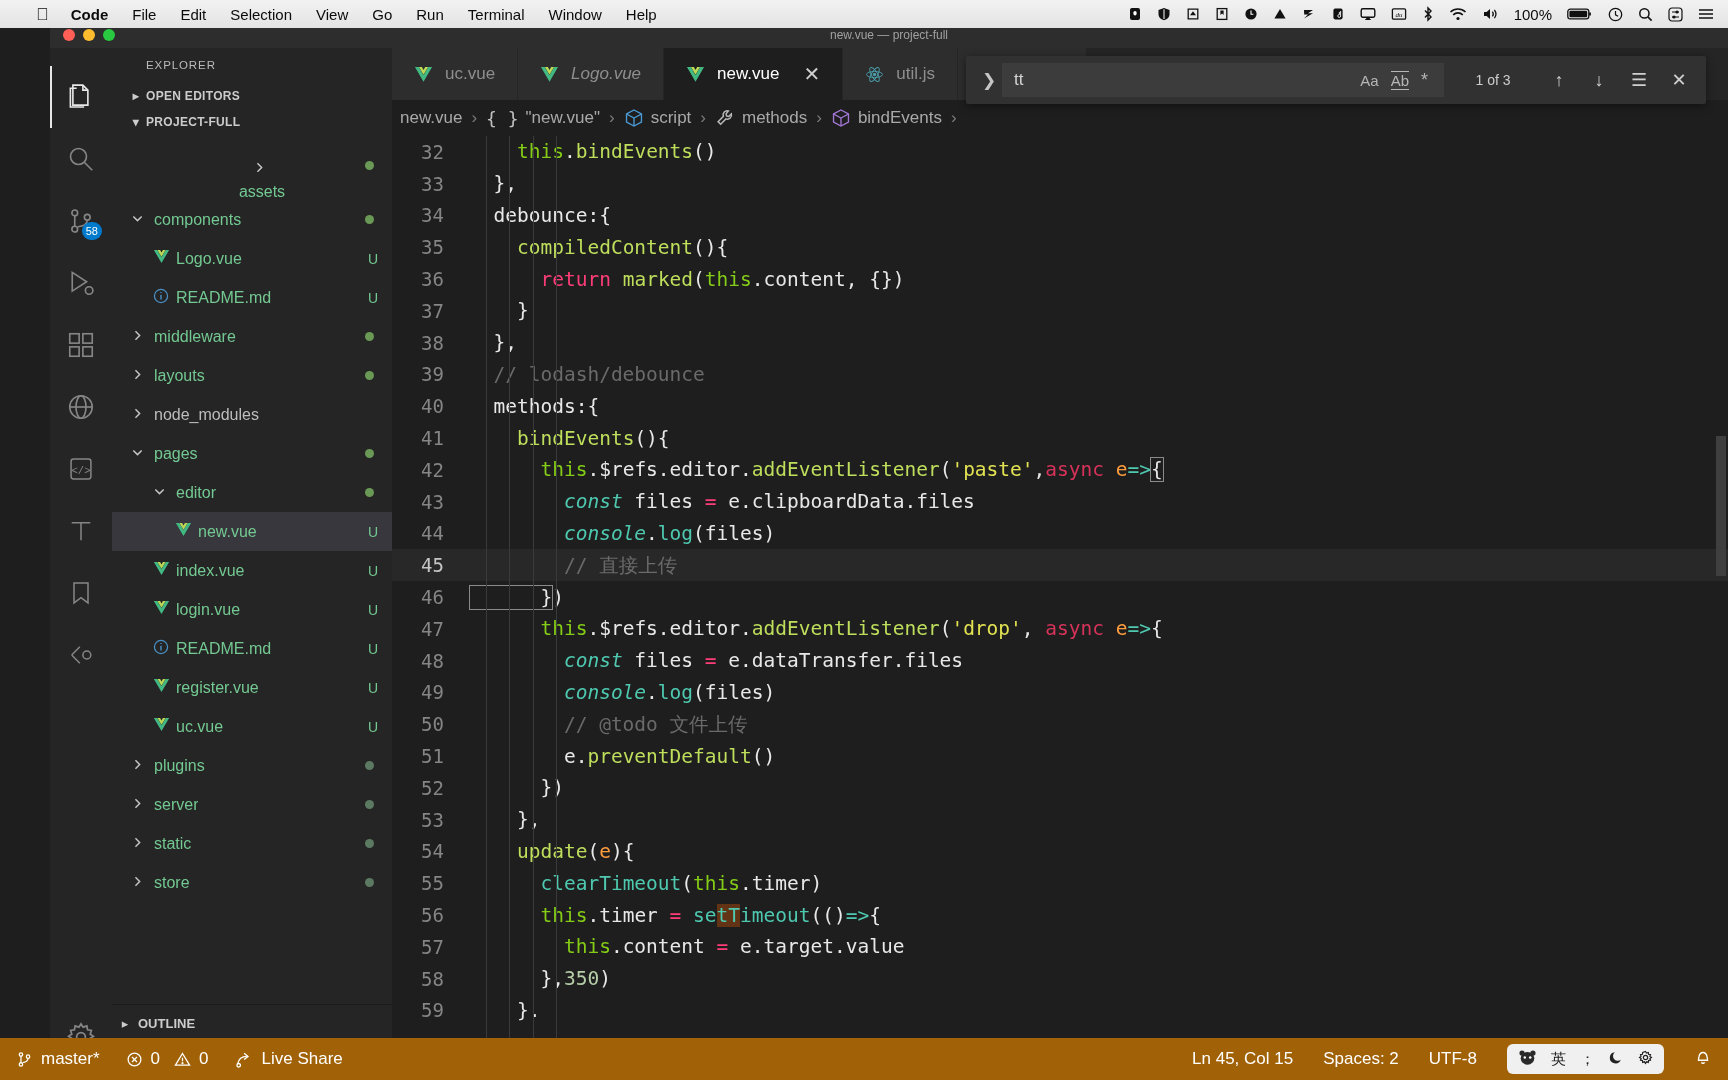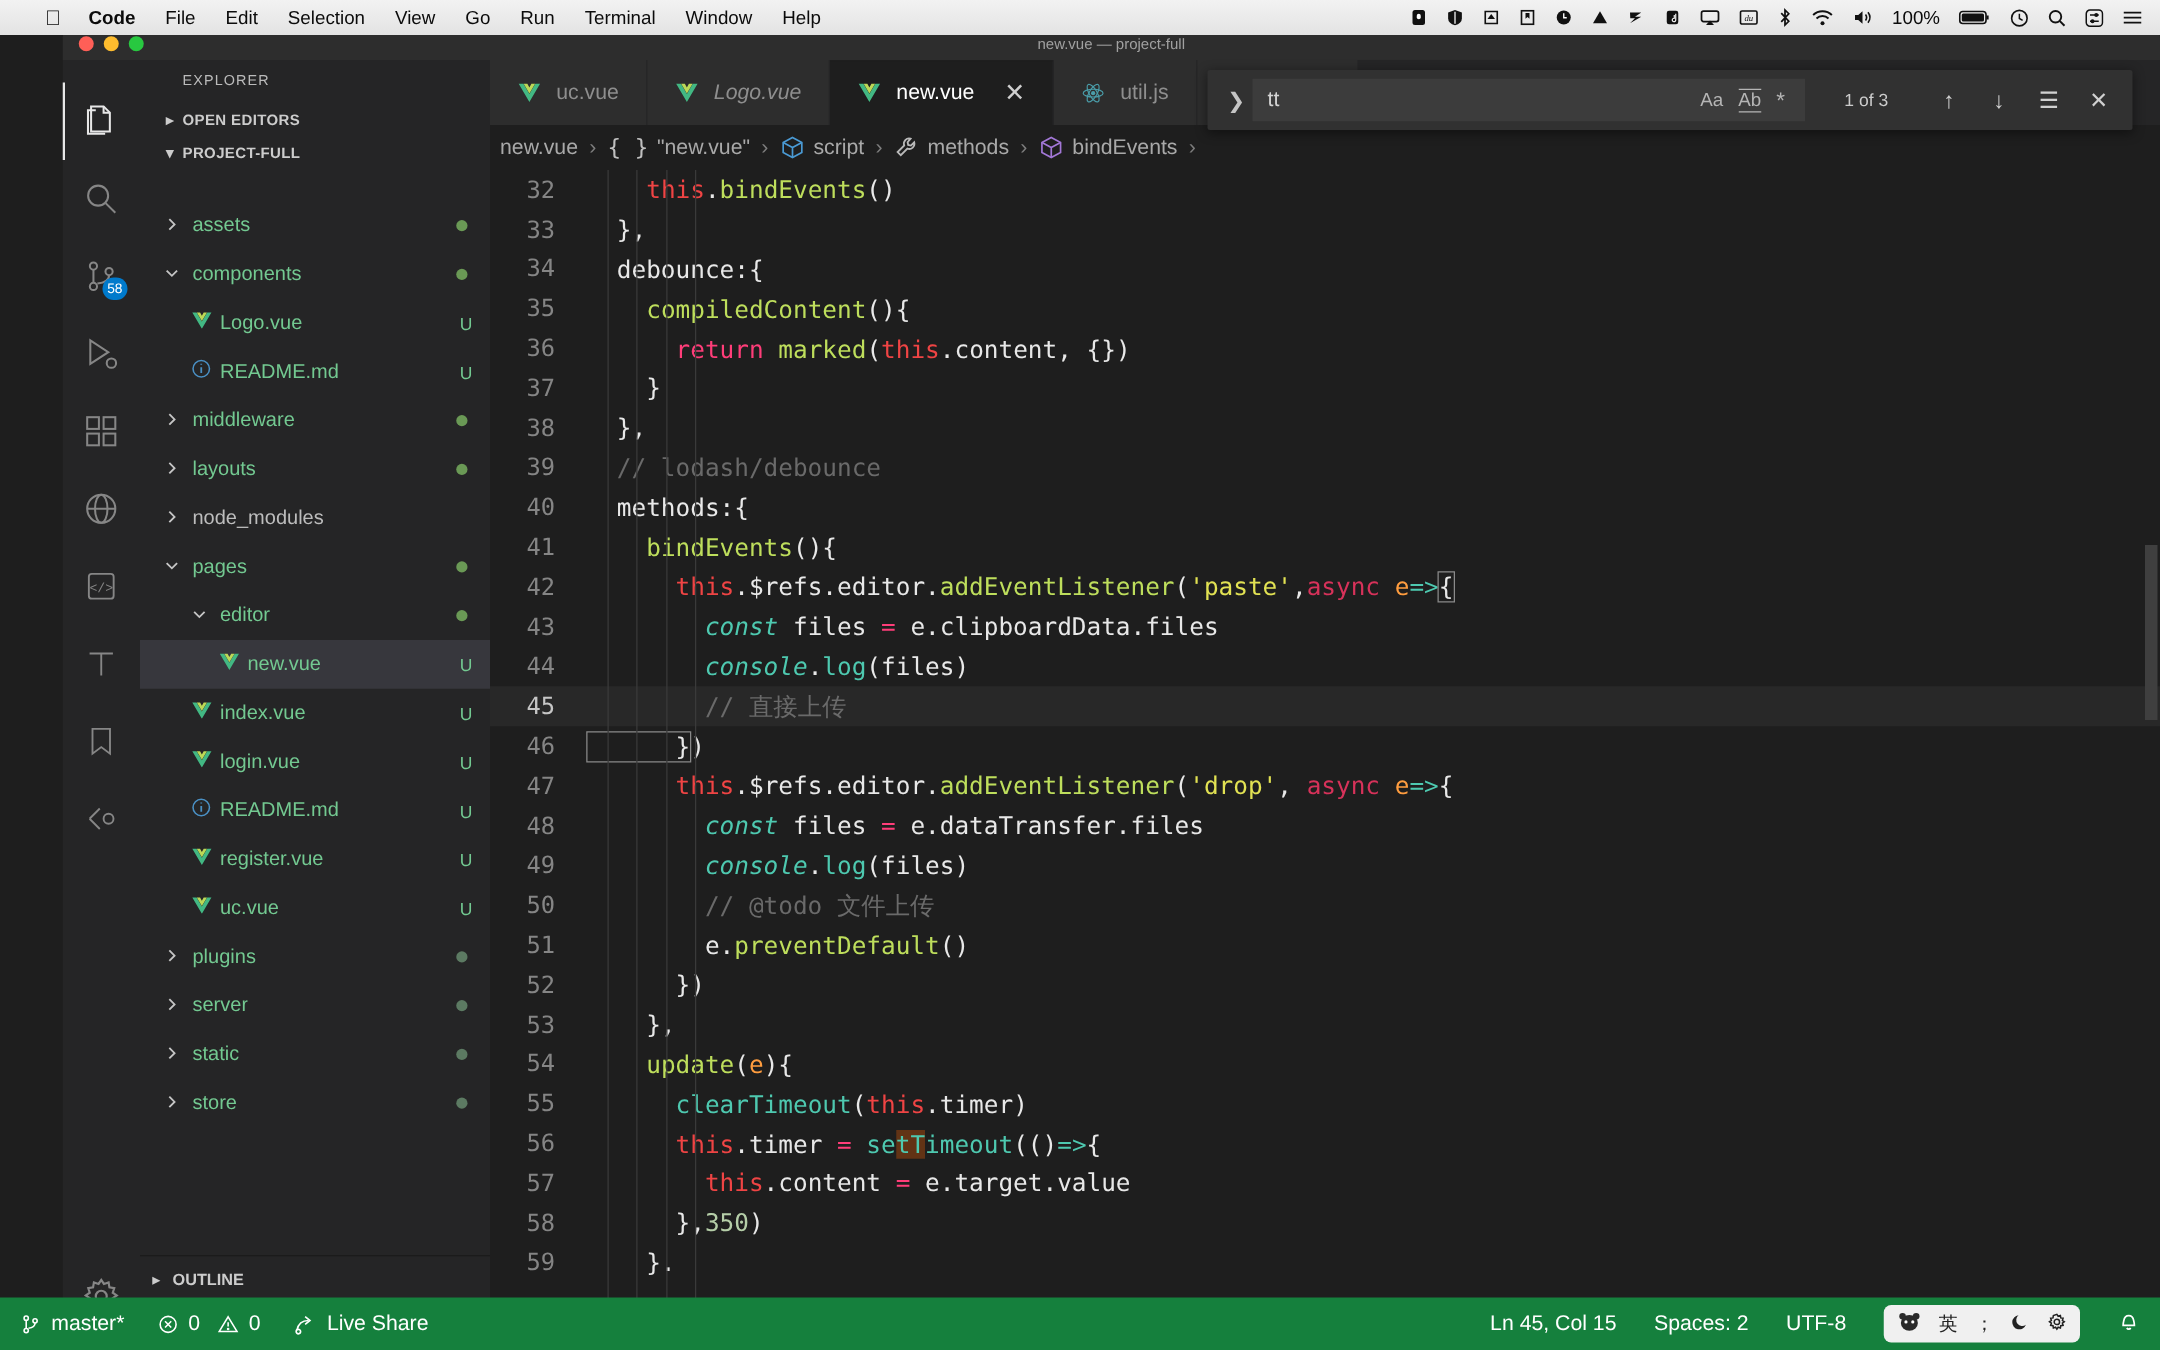--- a/index.html
+++ b/index.html
@@ -99,21 +99,21 @@
   #breadcrumb .bcitem{ display:flex;align-items:center;gap:7px;}
 
   
   #code{ position:absolute; left:0; top:88px; width:1336px; height:914px; overflow:hidden;
          font-family:"DejaVu Sans Mono", monospace; font-size:19.5px; }
   .cl{ height:31.8px; display:flex; align-items:center; white-space:pre; }
   .cl.current{ background:#282828; }
   .ln{ width:78px; text-align:right; padding-right:26px; color:#858585; flex:0 0 78px; font-size:19px;}
   .cl.current .ln{ color:#c6c6c6; }
   .src{ position:relative; }.t-ctl{color:#ff3d79}
-  .t-this{color:#ef4444}.t-str{color:#e2e253}.t-cmt{color:#6a6a6a}
+  .t-this{color:#84cc16}.t-str{color:#e2e253}.t-cmt{color:#6a6a6a}
   .t-num{color:#b5cea8}.t-pl{color:#e8e8e8}.t-var{color:#4ec9b0}.t-m{color:#bede5c}.t-op{color:#ff3d79}
   .t-arrow{color:#4ec9b0}.t-async{color:#d7325a}.t-param{color:#ff9d3f}
   .t-const{color:#4ec9b0;font-style:italic}
   .bracketbox{ outline:1px solid #8a8a8a; }
   .findmatch{ background:#623315; }
 
   
   #find{
     position:absolute; right:22px; top:8px; width:740px; height:48px;
     background:#313131; box-shadow:0 2px 9px rgba(0,0,0,.45);
@@ -131,21 +131,21 @@
   #findbtns{ display:flex; align-items:center; gap:6px; color:#d0d0d0;}
   #findbtns .fb{ width:34px; height:34px; display:flex; align-items:center; justify-content:center; font-size:18px;}
 
   
   #scrollsliver{ position:absolute; right:0; top:88px; width:14px; height:914px; }
   #scrollsliver .thumb{ position:absolute; right:2px; top:300px; width:10px; height:140px; background:#3f3f3f;}
 
   
   #statusbar{
     position:absolute; left:0; bottom:0; width:1728px; height:42px;
-    background:#15803d; color:#ffffff; display:flex; align-items:center;
+    background:#a16207; color:#ffffff; display:flex; align-items:center;
     font-size:17px; padding:0 16px; z-index:50;
   }
   #statusbar .si{ display:flex; align-items:center; gap:8px; margin-right:26px; }
   #statusbar .right{ margin-left:auto; display:flex; align-items:center; gap:30px; }
   #ime{
     background:#f0f0f0; color:#222; border-radius:6px; height:30px;
     display:flex; align-items:center; gap:14px; padding:0 11px; font-size:15px;
   }
   .hl-underline{ border-bottom:1px solid currentColor; }
 </style>
@@ -374,21 +374,21 @@
     <div class="section" style="padding-left:14px;">
       <span class="chev">▸</span>
       <span>OPEN EDITORS</span>
     </div>
     <div class="section" style="padding-left:14px;">
       <span class="chev">▾</span>
       <span>PROJECT-FULL</span>
     </div>
 
     <div id="tree">
-        <div class="row folder-row" style="padding-left: 14px;">
+        <div class="row folder-row" style="padding-left: 14px; flex-direction: column;">
           <span class="chev"><svg width="13" height="13" viewBox="0 0 14 14" fill="none" stroke="#c5c5c5" stroke-width="1.6">
               <path d="M4.8 2.5 L9.3 7 L4.8 11.5"></path>
             </svg></span>
           <span class="nm" style="color: rgb(115, 201, 145); margin-left: 6px;">assets</span>
           <span class="dot" style="background: rgb(106, 153, 85);"></span>
         </div>
         <div class="row folder-row" style="padding-left: 14px;">
           <span class="chev"><svg width="13" height="13" viewBox="0 0 14 14" fill="none" stroke="#c5c5c5" stroke-width="1.6">
               <path d="M2.5 4.8 L7 9.3 L11.5 4.8"></path>
             </svg></span>

